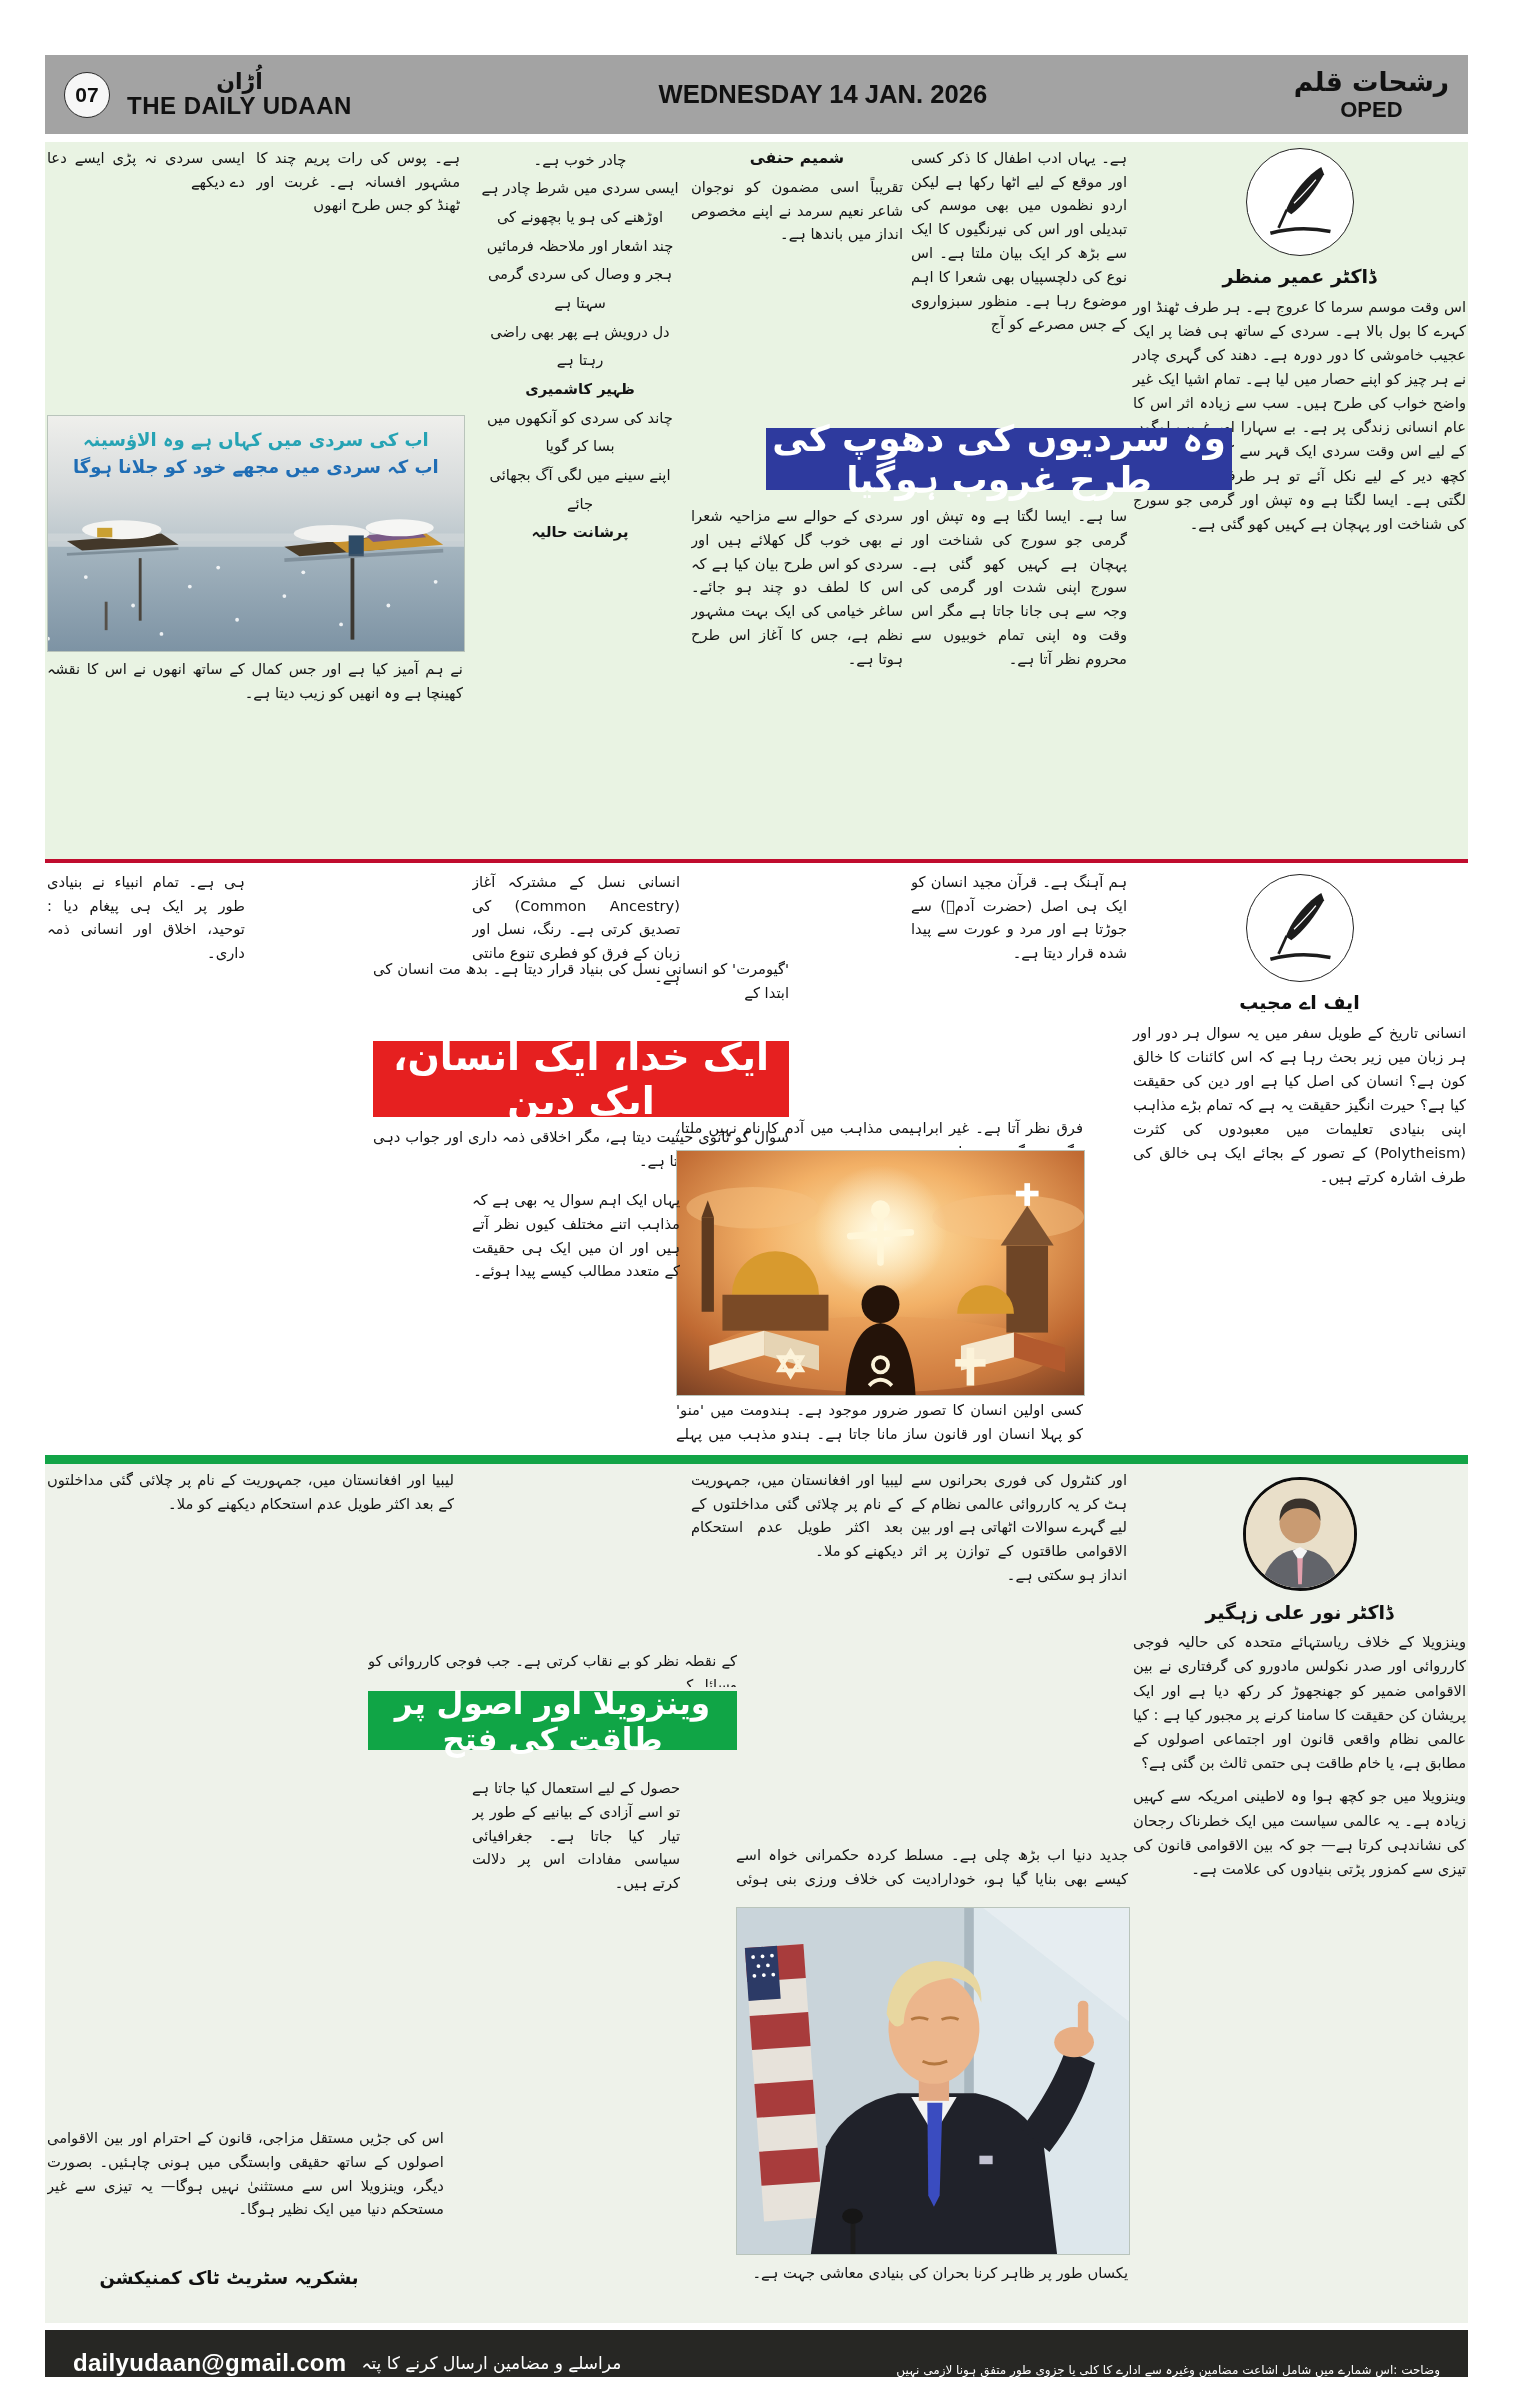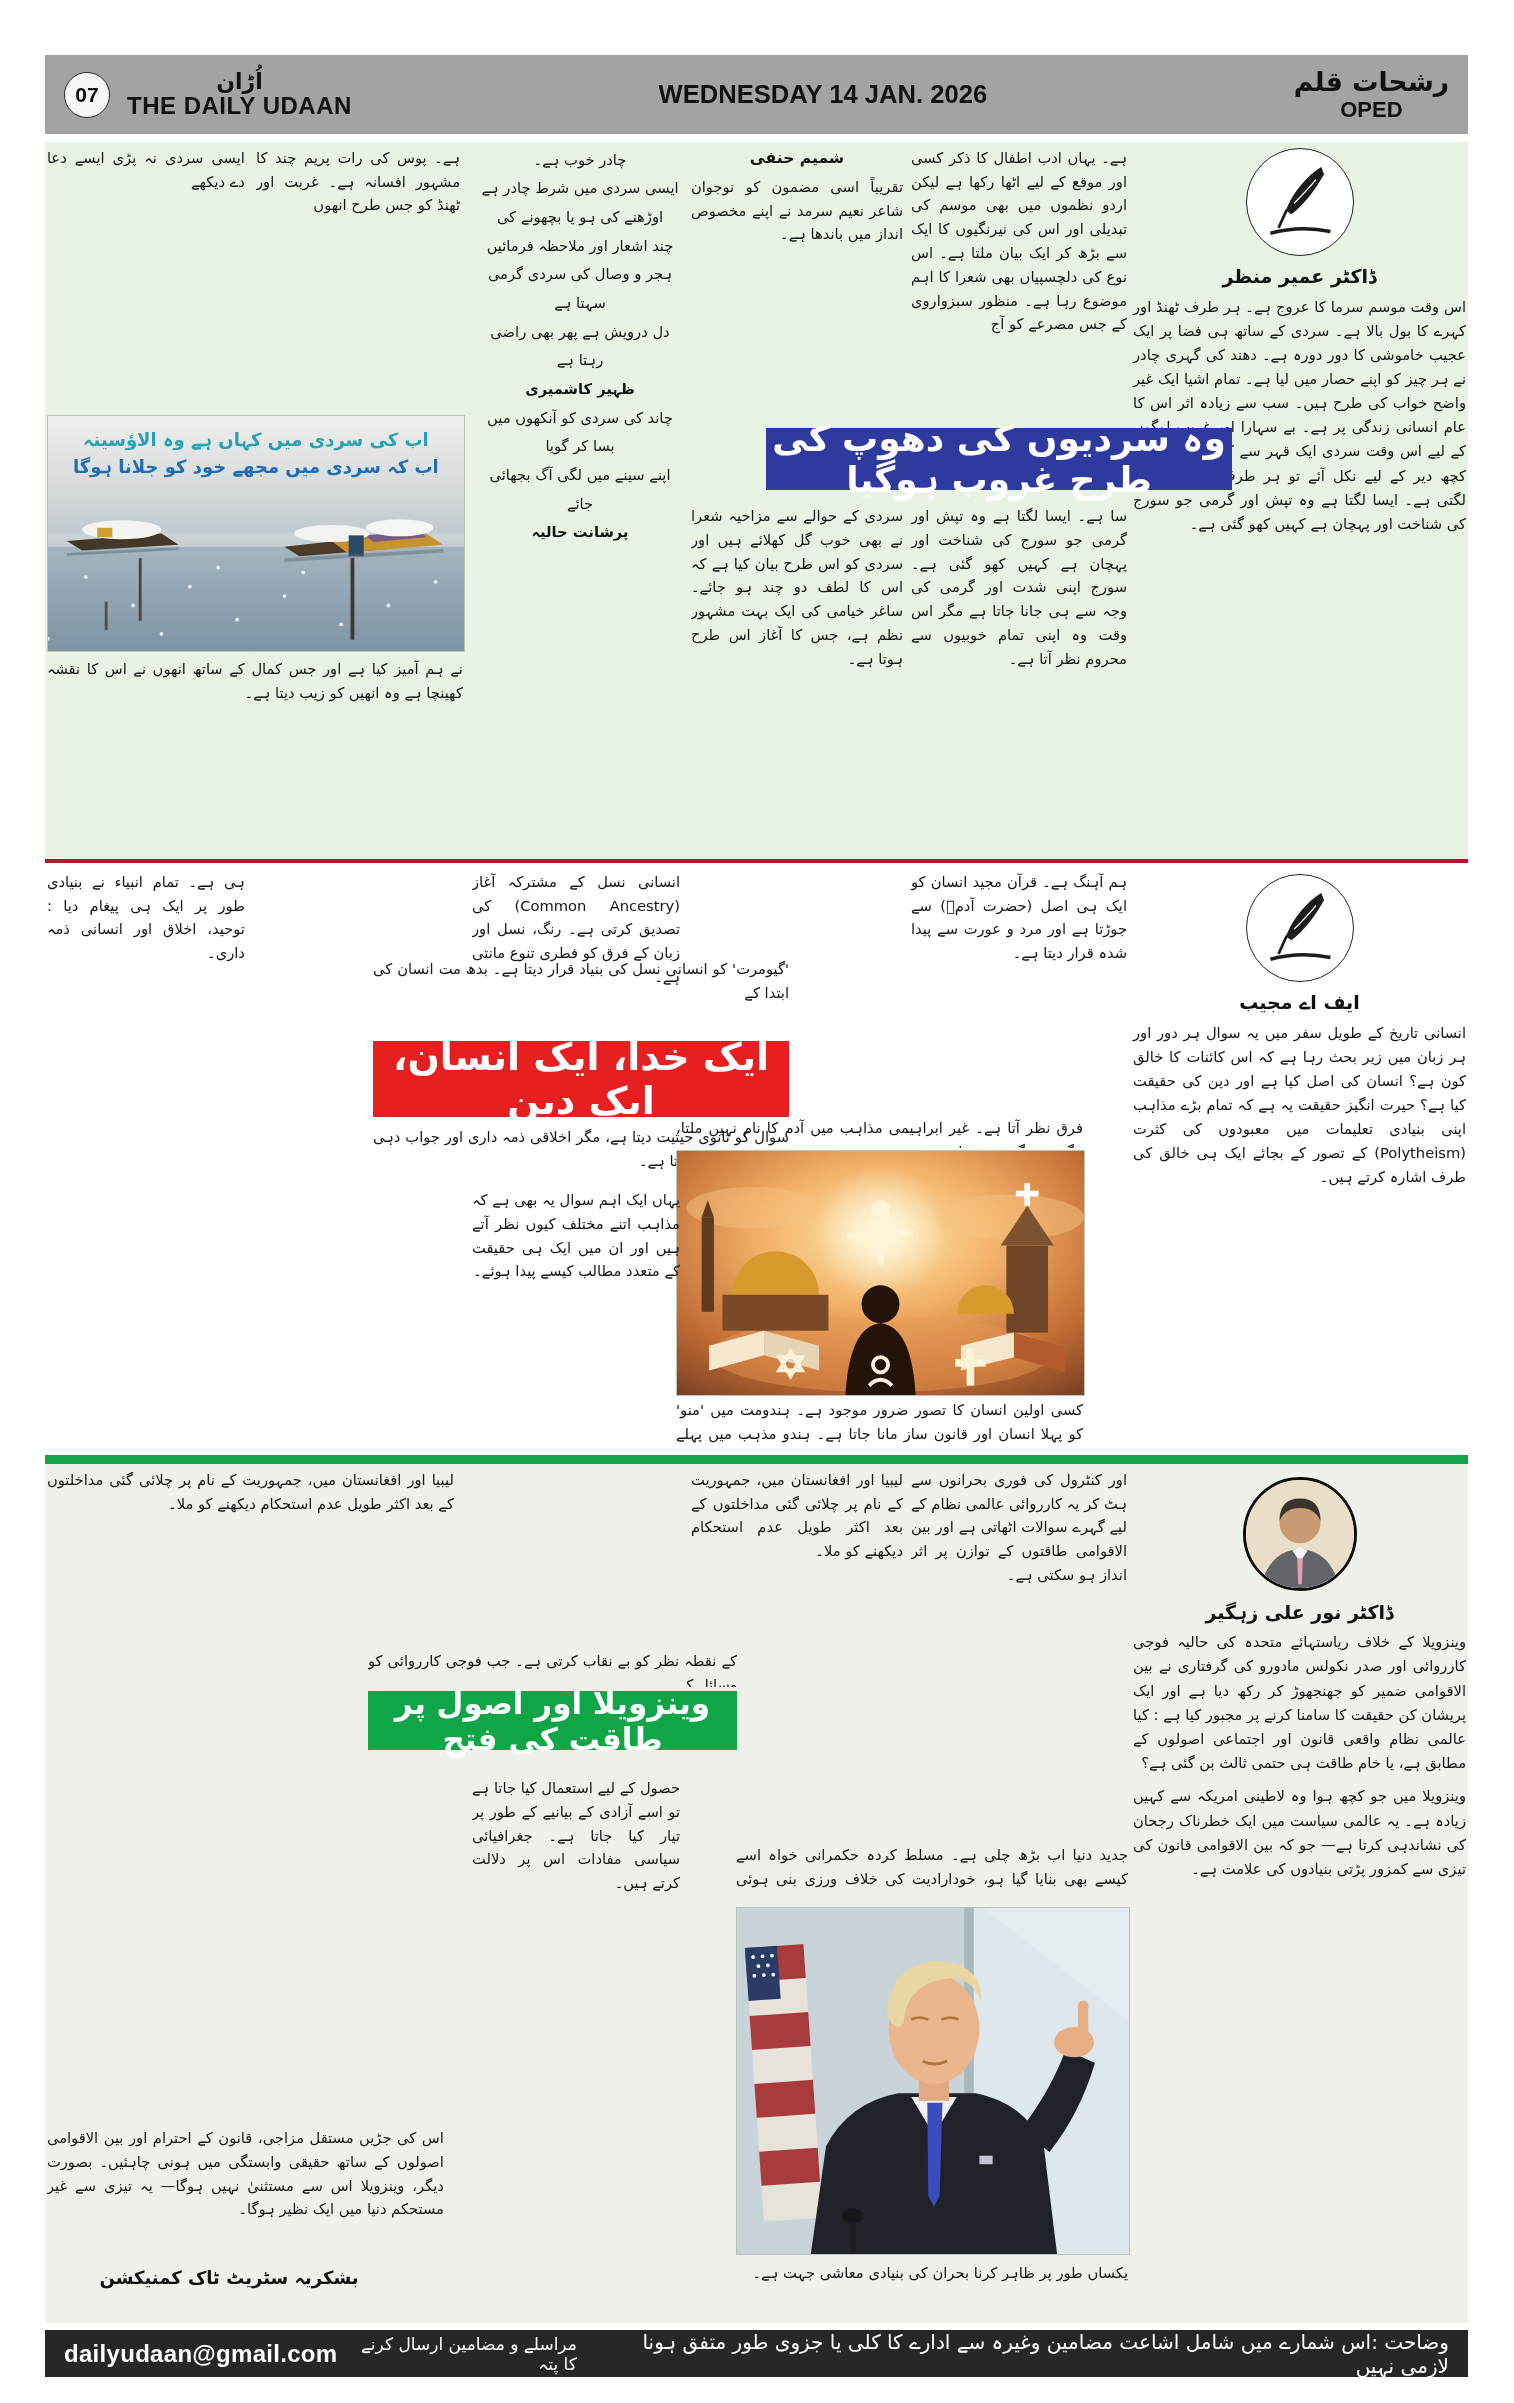--- a/index.html
+++ b/index.html
@@ -50,24 +50,24 @@
                font-family:"DejaVu Sans", sans-serif;}
   
   .photo{position:absolute;overflow:hidden;border:0.9px solid #b9c4bb;background:#ccc;}
   .photo svg{display:block;width:100%;height:100%;}
   .cap{position:absolute;top:9.5px;left:0;width:100%;text-align:center;direction:rtl;
        font-family:"DejaVu Sans", sans-serif;font-weight:bold;font-size:18px;line-height:1.5;}
   .cap .c1{color:#26a3b4;display:block;}
   .cap .c2{color:#1f6db5;display:block;}
   
   .foot{position:absolute;left:45px;top:2330px;width:1423px;height:47px;background:#272724;
-        display:flex;align-items:center;justify-content:space-between;padding:0 19px;box-sizing:border-box;}
+        display:flex;align-items:flex-end;justify-content:space-between;padding:0 28px;box-sizing:border-box;}
   .foot .mail{color:#fff;font-size:24px;font-weight:bold;letter-spacing:0.3px;}
   .foot .lbl{color:#fff;font-size:17px;margin-right:15px;font-family:"DejaVu Sans", sans-serif;direction:rtl;}
-  .foot .disc{color:#fff;font-size:20px;font-family:"DejaVu Sans", sans-serif;direction:rtl;margin-left:8px;}
+  .foot .disc{color:#fff;font-size:12px;font-family:"DejaVu Sans", sans-serif;direction:rtl;margin-left:8px;}
   .foot .left{display:flex;align-items:center;gap:15px;}
 </style>
 </head>
 <body>
 
 <div class="page">
 
   <div class="hdr">
     <div style="display:flex;align-items:center;gap:17px;">
       <div class="pgnum">07</div>

